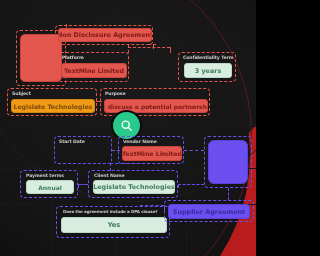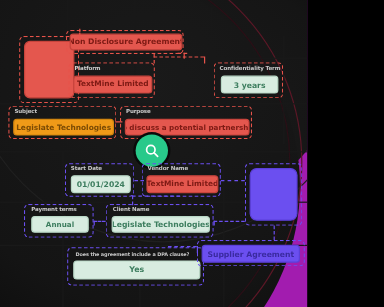--- a/index.html
+++ b/index.html
@@ -1,18 +1,18 @@
 <!DOCTYPE html>
 <html><head>
 <meta charset="utf-8">
 <style>
   html,body{margin:0;padding:0;background:#000;}
   #stage{
     position:relative;width:256px;height:256px;overflow:hidden;
-    background:#a21caf;
+    background:#b91c1c;
     font-family:"DejaVu Sans","Liberation Sans",sans-serif;
   }
   
   .wedge{position:absolute;border-radius:50%;}
   #wedgeTop{
     left:-10px;top:-120px;width:300px;height:300px;
     background:radial-gradient(circle at 50% 80%, #1c1c1c 0%, #151515 55%, #0b0b0b 78%, #060606 100%);
   }
   #wedgeBig{
     left:-120px;top:-30px;width:370px;height:370px;
@@ -124,21 +124,20 @@
 
   <div id="centerNode">
     <svg width="13" height="13" viewBox="0 0 24 24" fill="none" stroke="#ffffff" stroke-width="2.6" stroke-linecap="round">
       <circle cx="10.5" cy="10.5" r="6.5"></circle>
       <line x1="15.6" y1="15.6" x2="21" y2="21"></line>
     </svg>
   </div>
 
   <div class="grpb" style="left:54px;top:136px;width:58px;height:28px;">
     <div class="lbl dark" style="left:4px;top:2px;">Start Date</div>
-    <div class="val mint" style="left:4px;top:9px;width:50px;height:15px;position:absolute;font-size:6.4px;">01/01/2024</div>
   </div>
 
   <div class="grpb" style="left:118px;top:136px;width:66px;height:28px;">
     <div class="lbl dark" style="left:4px;top:2px;">Vendor Name</div>
     <div class="val red" style="left:3px;top:9px;width:60px;height:15px;position:absolute;font-size:6.2px;">TextMine Limited</div>
   </div>
 
   <div class="grpb" style="left:204px;top:136px;width:48px;height:52px;">
     <div class="val blank-blue" style="left:3px;top:3px;width:40px;height:44px;position:absolute;border-radius:6px;"></div>
   </div>

